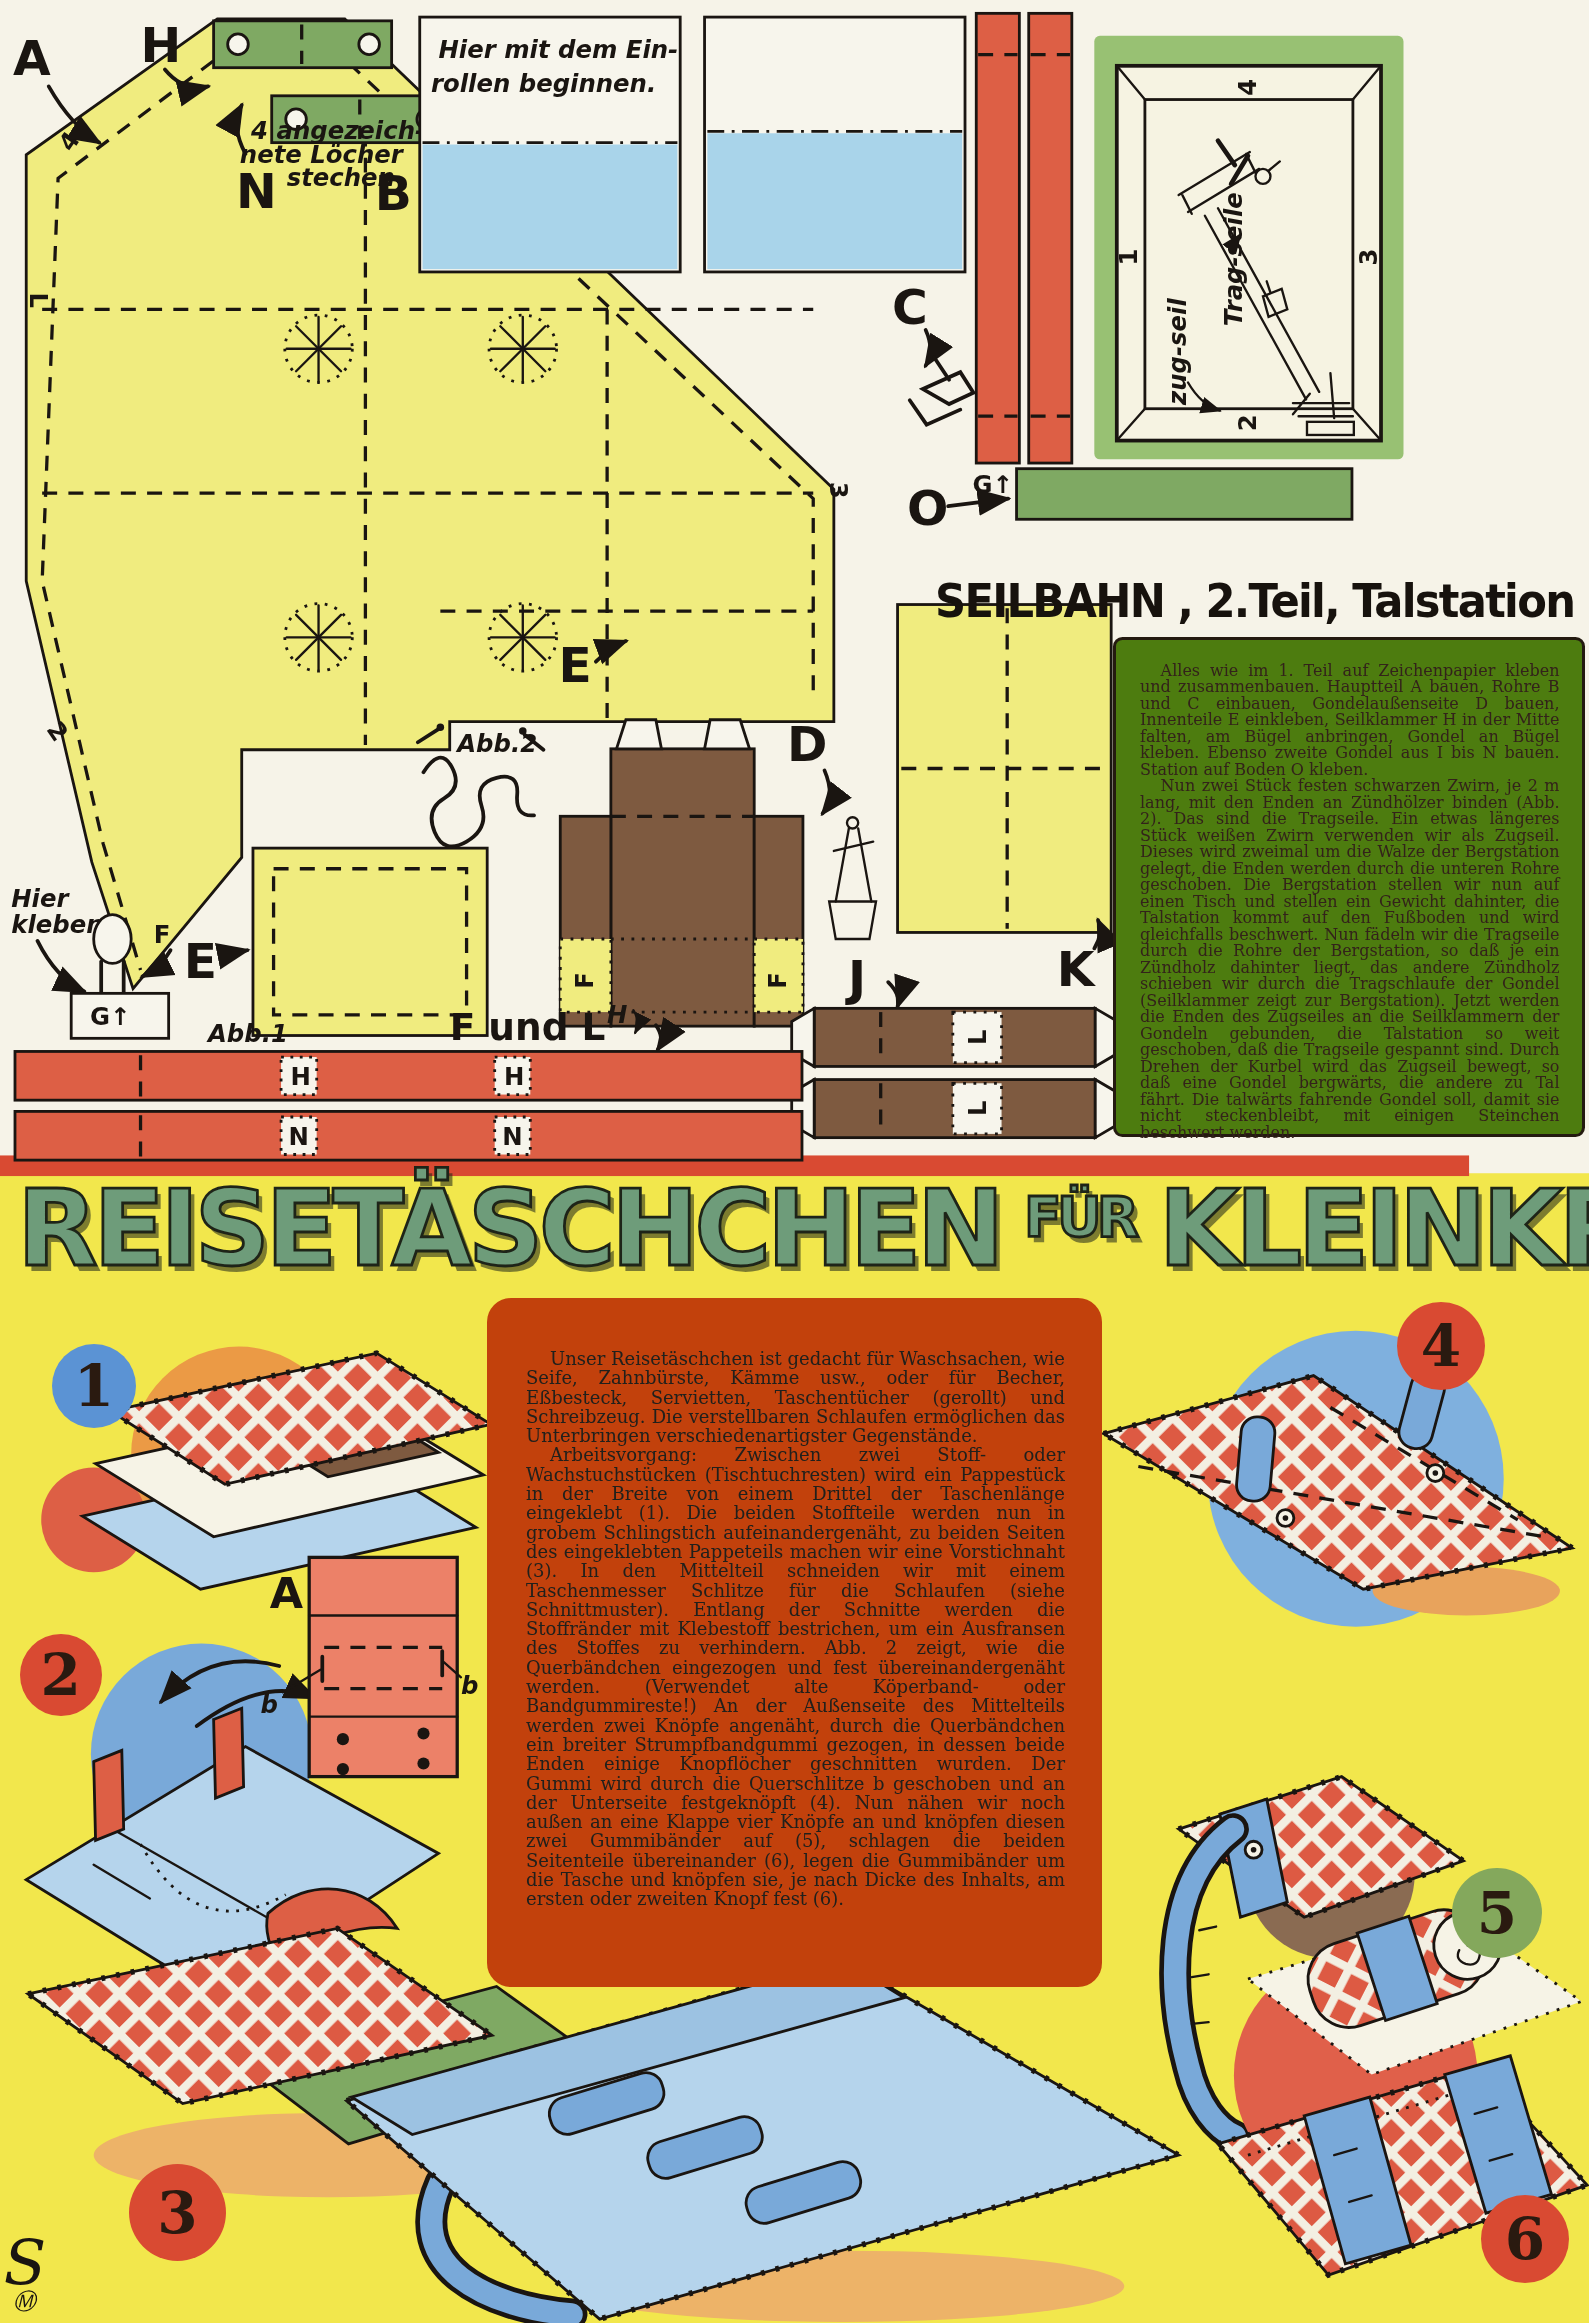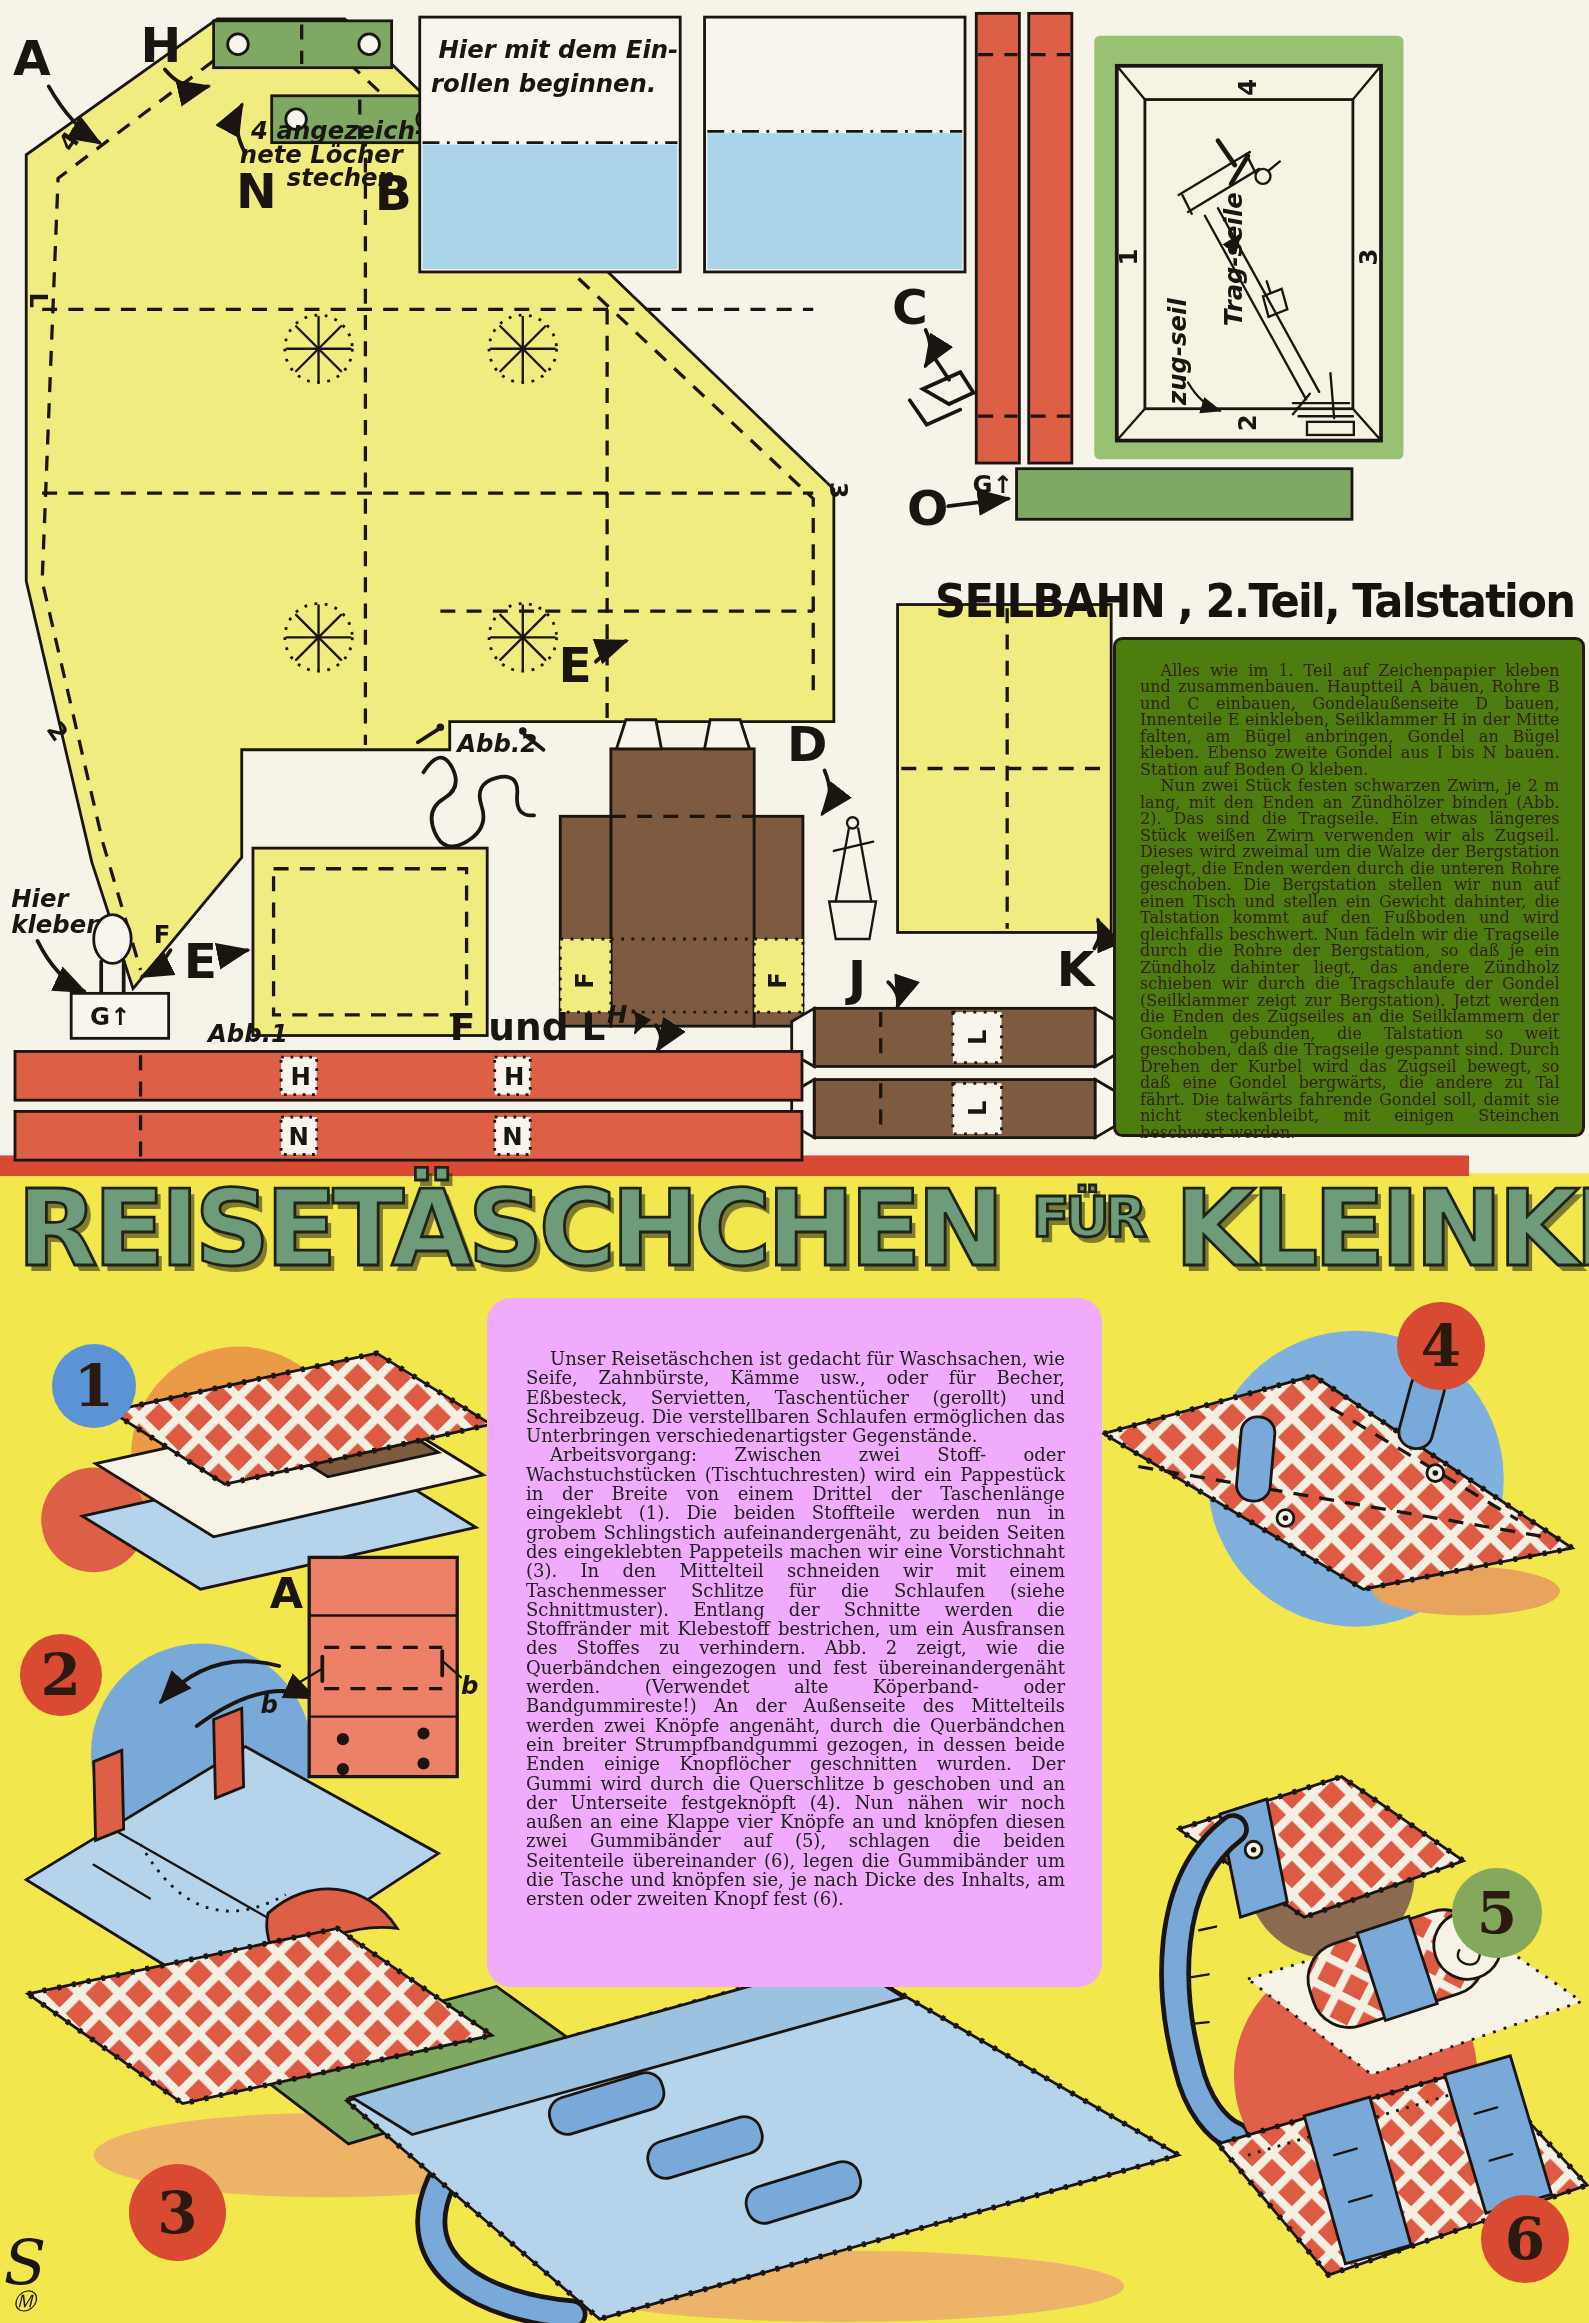--- a/index.html
+++ b/index.html
@@ -30,26 +30,26 @@
   .hand{font:italic 700 26px "DejaVu Sans",sans-serif}
   .tab{font:700 26px "DejaVu Sans",sans-serif}
   
   #title-script{left:892px;top:527px;width:581px;font:italic 700 39px "DejaVu Sans",sans-serif;color:#1a1511;}
   #title-main{left:935px;top:573px;width:656px;font:900 47px "DejaVu Sans",sans-serif;
               letter-spacing:-1.9px;color:#17120d;white-space:nowrap;transform:scaleX(.92);transform-origin:left;}
   #pink-box{left:1113px;top:637px;width:472px;height:500px;background:#4d7c0f;border:3.7px solid #241a10;
             border-radius:9.4px;box-sizing:border-box;padding:22.5px 22.5px 0 24px;color:#33221a;
             font-family:"DejaVu Serif",serif;font-size:16px;line-height:16.5px;text-align:justify;}
   #pink-box p{margin:0;text-indent:20.6px;}
-  #headline{left:17px;top:1177px;width:1567px;display:flex;align-items:flex-start;gap:32px;
+  #headline{left:17px;top:1177px;width:1567px;display:flex;align-items:flex-start;gap:24px;
             color:#6e9c7a;-webkit-text-stroke:2.8px #1e2418;text-shadow:4.7px 5.6px 0 rgba(30,36,24,.55);
             font-family:"DejaVu Sans",sans-serif;font-weight:900;letter-spacing:-4.7px;line-height:1;}
   #headline .w1,#headline .w3{font-size:105px;}
   #headline .w2{font-size:55px;padding-top:13px;}
-  #white-panel{left:487px;top:1298px;width:615px;height:689px;background:#f0abfc;border-radius:24px;
+  #white-panel{left:487px;top:1298px;width:615px;height:689px;background:#c2410c;border-radius:24px;
                box-sizing:border-box;padding:51px 37px 0 39px;color:#20201c;font-family:"DejaVu Serif",serif;
                font-size:18px;line-height:19.3px;text-align:justify;}
   #white-panel p{margin:0;text-indent:24px;}
   .badge{border-radius:50%;display:flex;align-items:center;justify-content:center;
          font:700 58px "DejaVu Serif",serif;color:#2a1a10;}
   #badge-1{left:52px;top:1344px;width:84px;height:84px;background:#5b93d4;}
   #badge-2{left:19.7px;top:1634px;width:82px;height:82px;background:#d94a32;}
   #badge-3{left:129px;top:2164px;width:97px;height:97px;background:#d94a32;}
   #badge-4{left:1397px;top:1302px;width:88px;height:88px;background:#d94a32;}
   #badge-5{left:1452px;top:1868px;width:90px;height:90px;background:#84a85c;}

